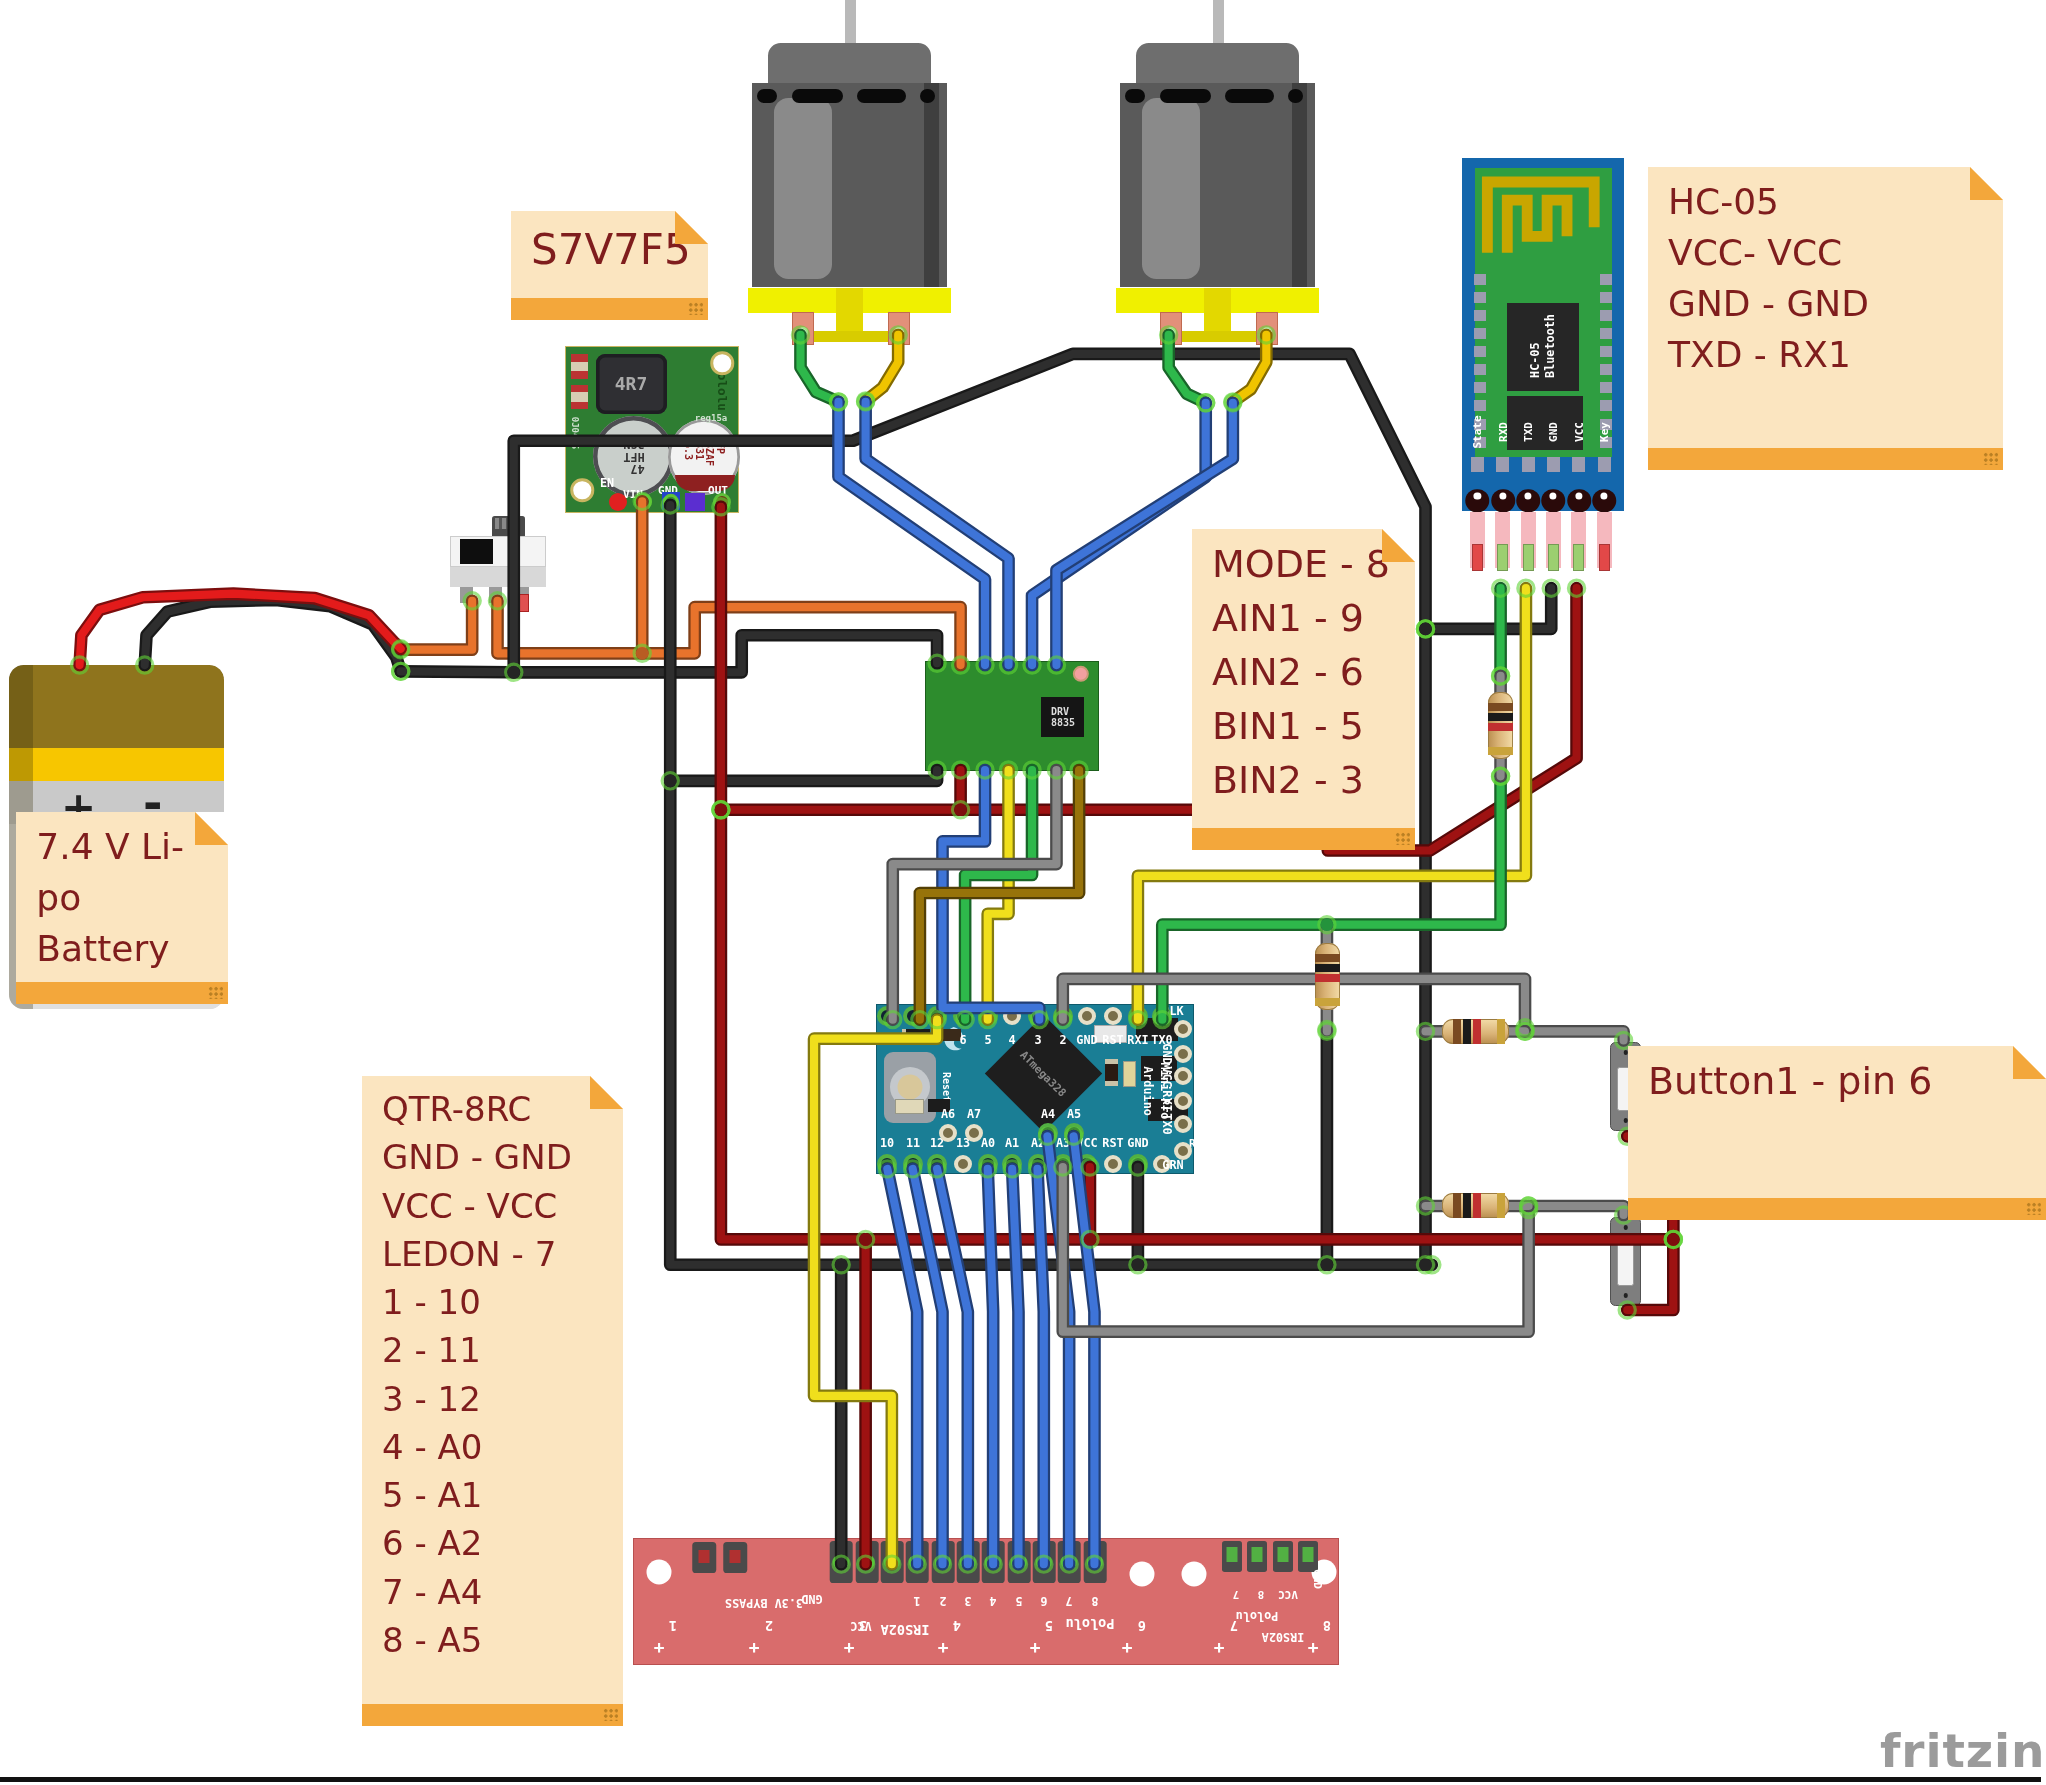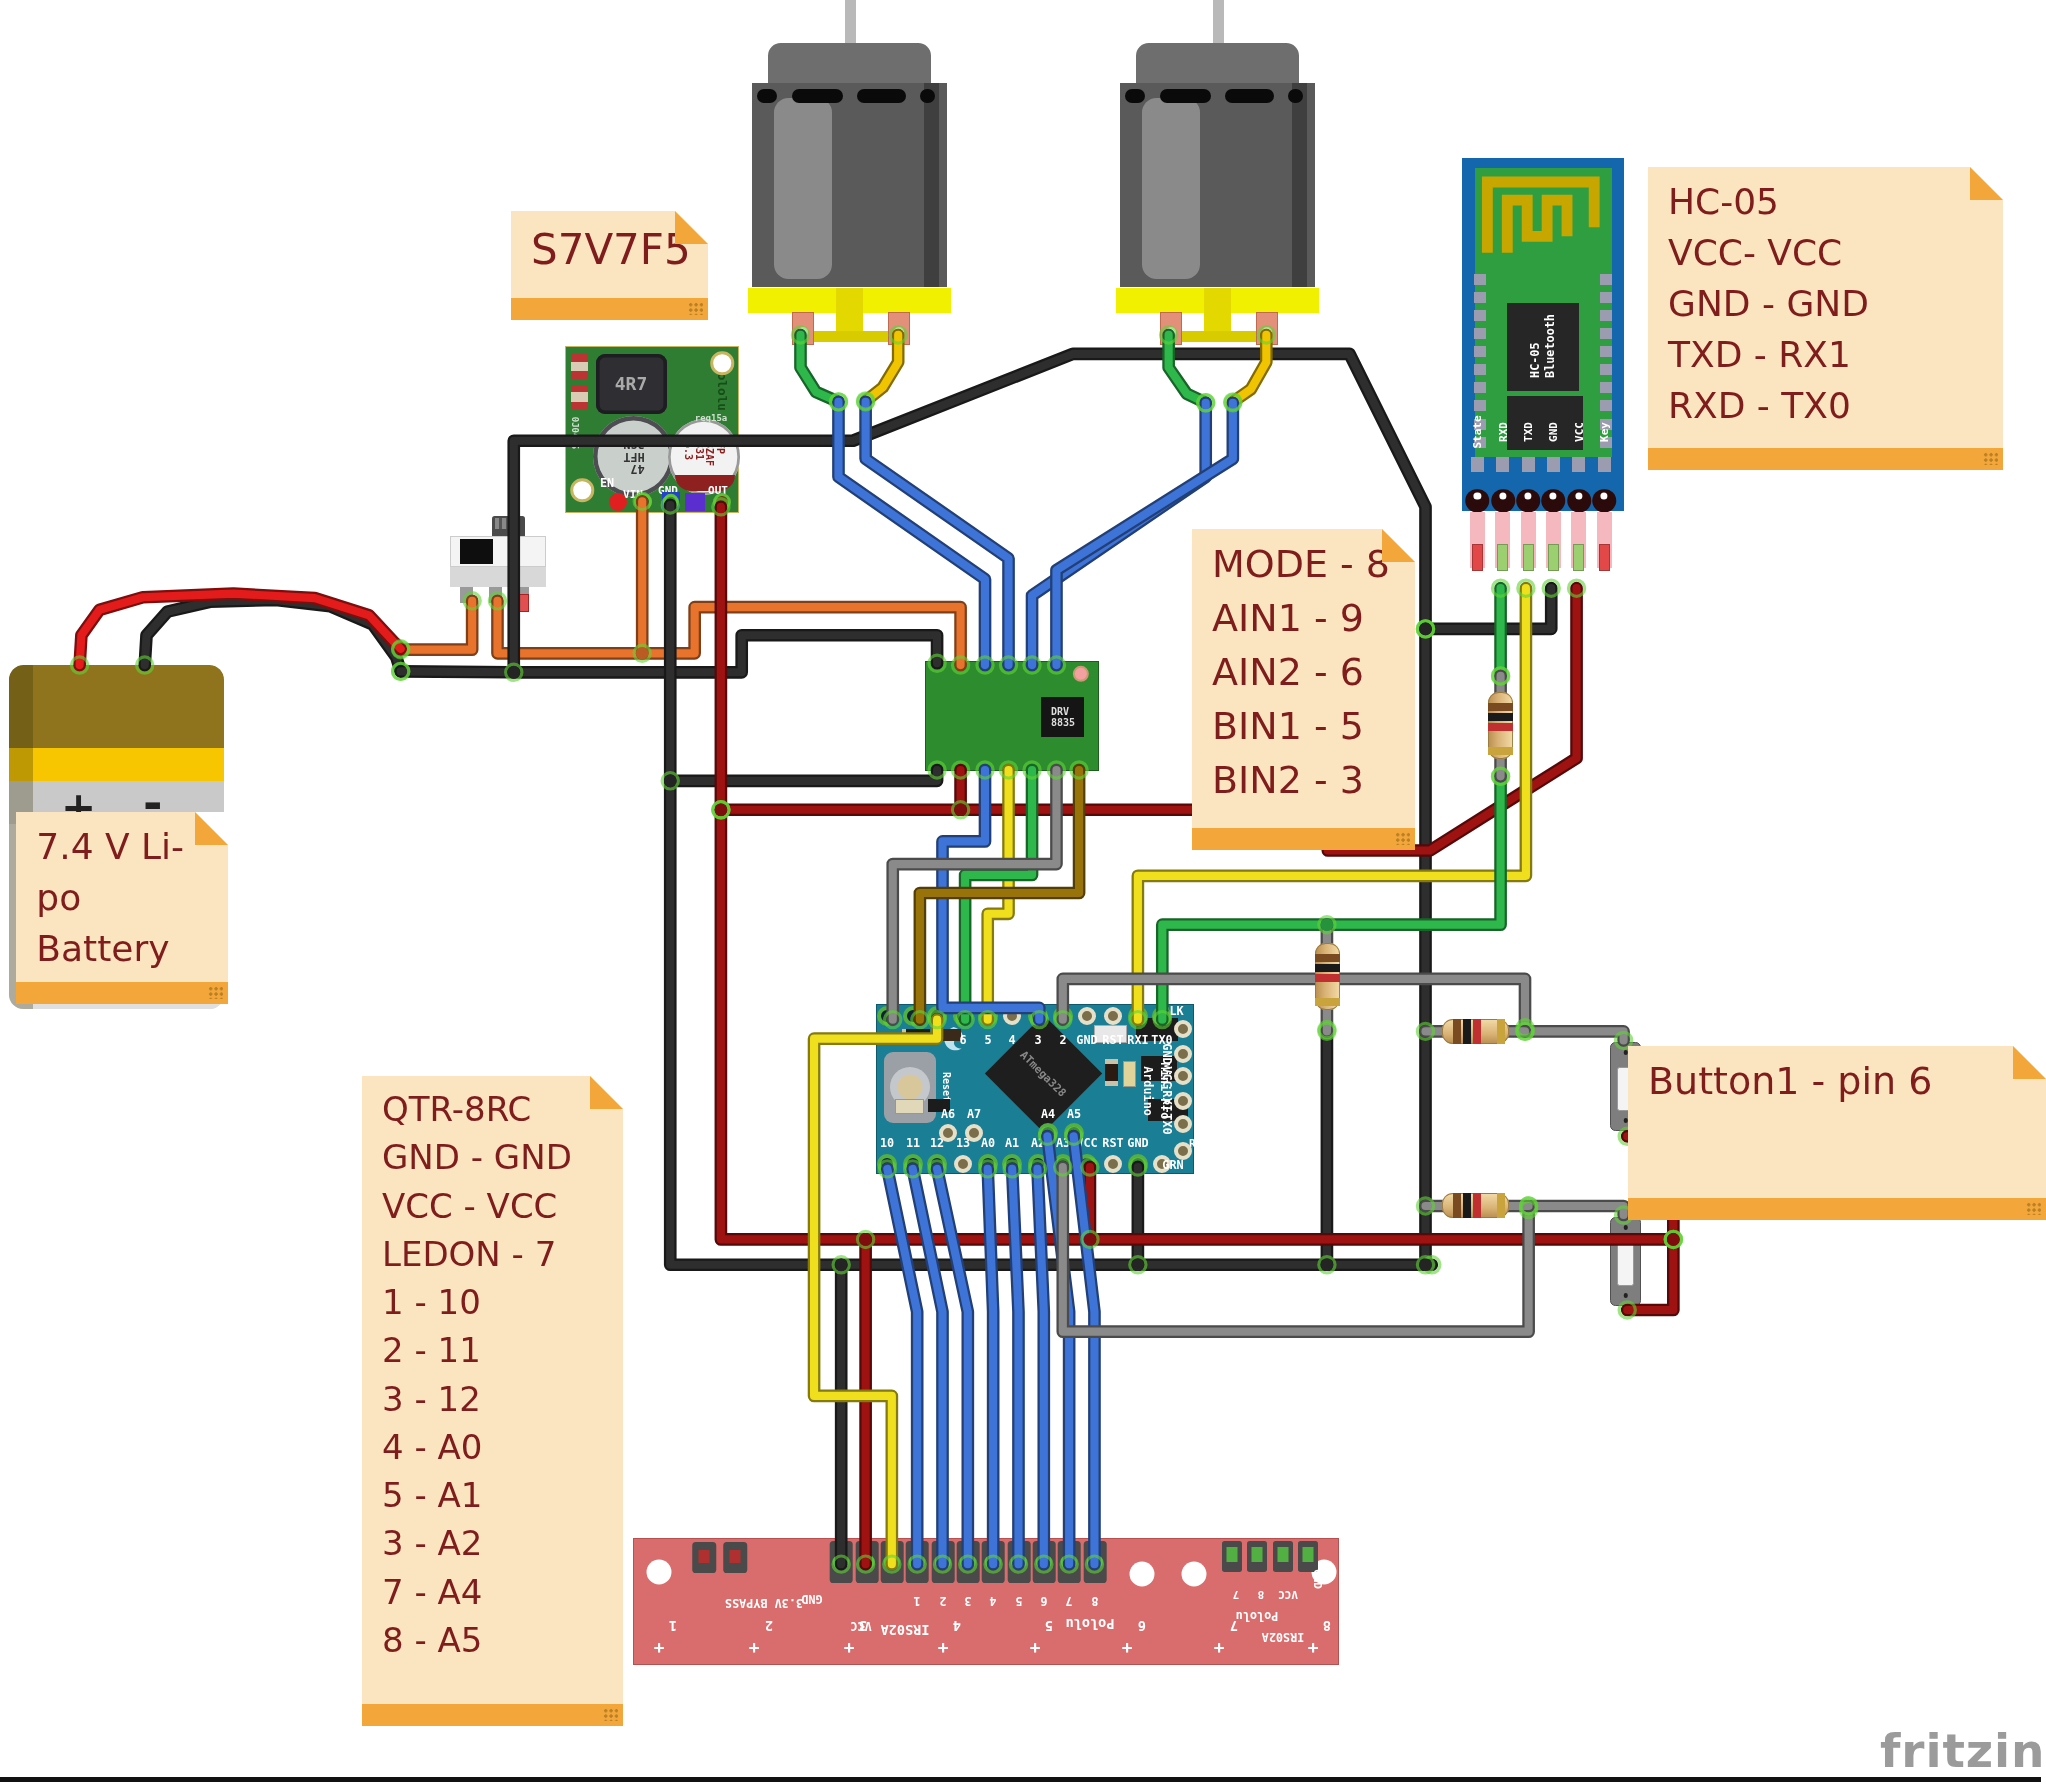--- a/index.html
+++ b/index.html
@@ -670,21 +670,20 @@
         <div class="foldo"></div>
         <div class="strip"></div>
         <div class="grip"></div>
       </div>
       <div class="note" style="left: 1648px; top: 167px; width: 355px; height: 303px;">
         <div class="txt" style="font-size: 36px;">
           <div>HC-05</div>
           <div>VCC- VCC</div>
           <div>GND - GND</div>
           <div>TXD - RX1</div>
-          <div>RXD - TX0</div>
         </div>
         <div class="foldw"></div>
         <div class="foldo"></div>
         <div class="strip"></div>
         <div class="grip"></div>
       </div>
       <div class="note" style="left: 1192px; top: 529px; width: 223px; height: 321px;">
         <div class="txt" style="font-size: 38px;">
           <div>MODE - 8</div>
           <div>AIN1 - 9</div>
@@ -711,21 +710,21 @@
         <div class="txt" style="font-size: 34px;">
           <div>QTR-8RC</div>
           <div>GND - GND</div>
           <div>VCC - VCC</div>
           <div>LEDON - 7</div>
           <div>1 - 10</div>
           <div>2 - 11</div>
           <div>3 - 12</div>
           <div>4 - A0</div>
           <div>5 - A1</div>
-          <div>3 - A2</div>
+          <div>6 - A2</div>
           <div>7 - A4</div>
           <div>8 - A5</div>
         </div>
         <div class="foldw"></div>
         <div class="foldo"></div>
         <div class="strip"></div>
         <div class="grip"></div>
       </div>
       <div class="note" style="left: 1628px; top: 1046px; width: 418px; height: 174px;">
         <div class="txt" style="font-size: 38px;">

